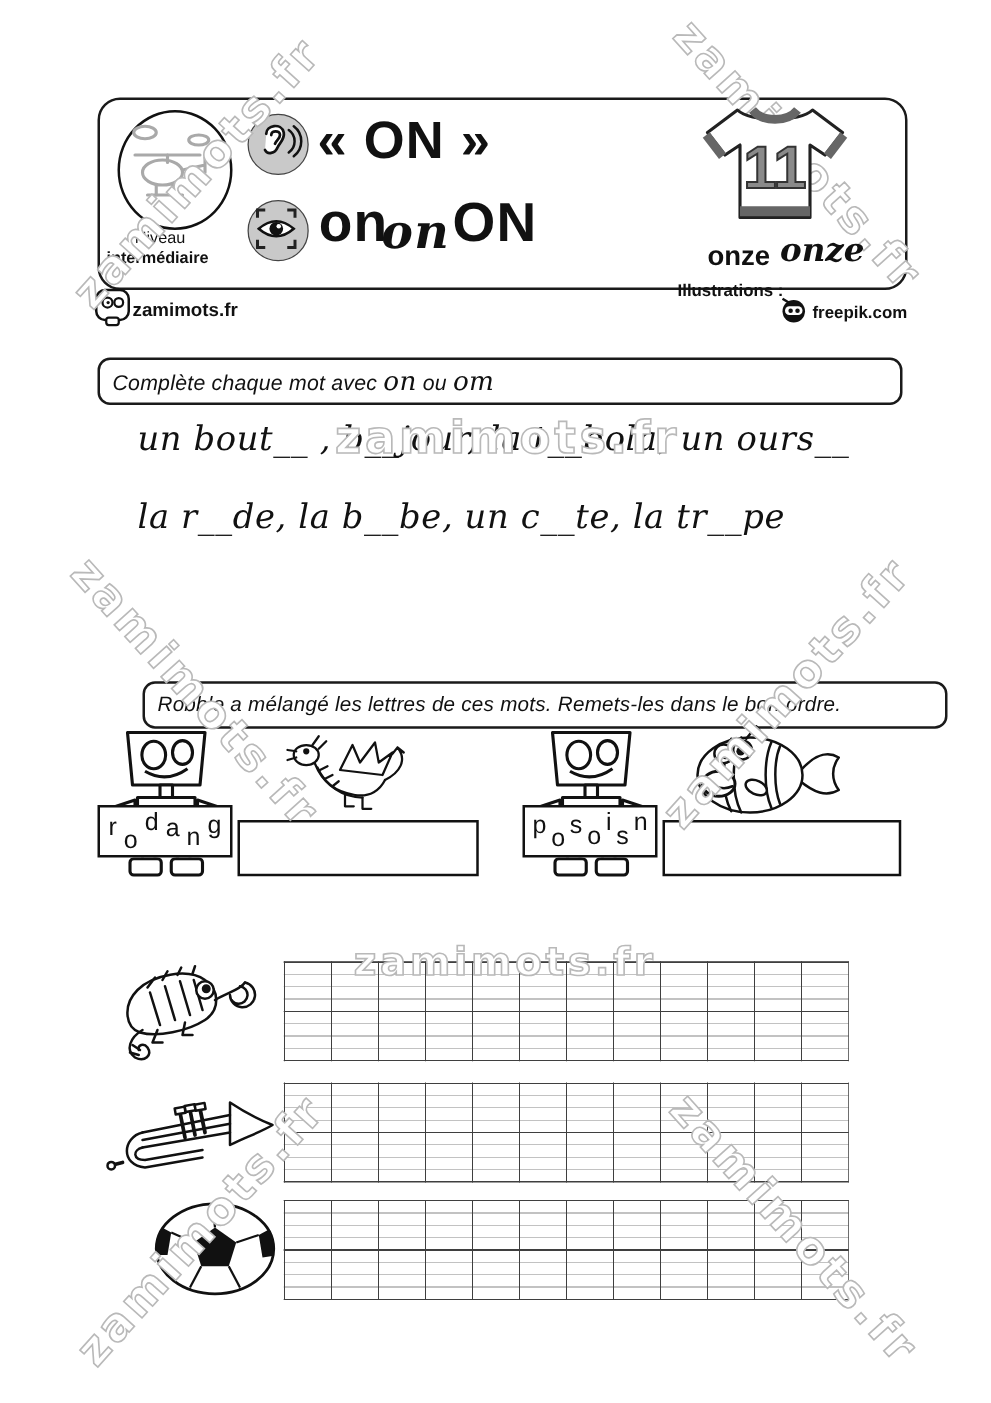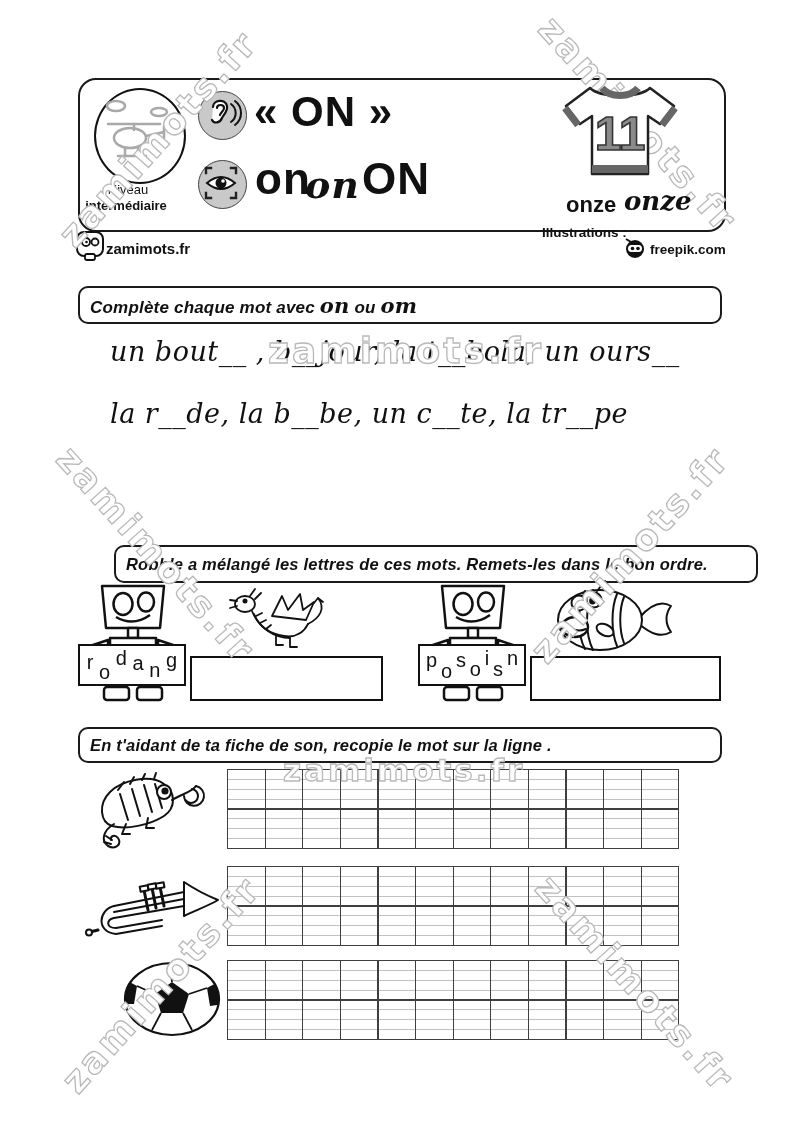--- a/index.html
+++ b/index.html
@@ -21,21 +21,21 @@
   .cursive{font-family:"DejaVu Serif",serif;font-style:italic;}
   .onze-print{position:absolute;font-weight:bold;font-size:22px;z-index:6;}
   .onze-cursive{position:absolute;font-size:26px;font-weight:bold;z-index:6;}
   
   .brand-text{position:absolute;font-size:15px;font-weight:bold;z-index:3;}
   .small-label{position:absolute;font-size:13.5px;font-weight:bold;z-index:3;}
   
   .sec-box{position:absolute;left:78px;width:644px;border:2.5px solid #1a1a1a;
       border-radius:10px;background:#fff;display:flex;align-items:center;
       padding:0 0 0 10px;box-sizing:border-box;z-index:4;}
-  .sec-title{font-size:17px;font-weight:bold;font-style:italic;letter-spacing:.2px;}
+  .sec-title{font-size:17px;font-weight:normal;font-style:italic;letter-spacing:.2px;}
   .sec-title .cursive{font-size:21px;}
   
   .fill-line{position:absolute;left:110px;font-size:27px;letter-spacing:.5px;z-index:4;
       font-family:"DejaVu Serif",serif;font-style:italic;}
   
   .robot{position:absolute;width:110px;height:118px;z-index:4;}
   .sign{position:absolute;left:0;top:60px;width:108px;height:42px;border:2.5px solid #111;
       background:#fff;box-sizing:border-box;display:flex;justify-content:space-around;
       align-items:flex-start;padding:0 4px;}
   .sign span{font-size:20px;line-height:20px;display:inline-block;}
@@ -239,23 +239,20 @@
       <path d="M20,45 Q30,56 41,51" fill="none"></path>
       <ellipse cx="60" cy="52" rx="9" ry="5.5" transform="rotate(25 60 52)"></ellipse>
     </g>
     <circle cx="34" cy="25" r="7.5" fill="#fff" stroke="#111" stroke-width="2"></circle>
     <circle cx="49" cy="22" r="7.5" fill="#fff" stroke="#111" stroke-width="2"></circle>
     <circle cx="35.5" cy="26" r="3.4" fill="#111"></circle>
     <circle cx="47.5" cy="23" r="3.4" fill="#111"></circle>
   </svg>
   <div class="answer-box" style="left:530px;top:656px;width:191px;"></div>
 
-  <div class="sec-box" style="top:727px;height:36px;">
-    <span class="sec-title" style="font-size:16.5px;">En t'aidant de ta fiche de son, recopie le mot sur la ligne .</span>
-  </div>
 
   <svg class="figure" style="left:92px;top:764px;" width="120" height="88" viewBox="0 0 120 88">
     <g stroke="#111" stroke-width="2" fill="#fff" stroke-linecap="round" stroke-linejoin="round">
       <path d="M20,62 C8,58 6,40 18,28 C30,16 58,10 72,20 C84,28 84,44 72,52 C58,61 34,66 20,62 Z"></path>
       <path d="M26,26 L32,18 M38,20 L42,13 M50,16 L53,10 M62,15 L64,9" fill="none"></path>
       <path d="M28,30 L36,56 M40,25 L48,52 M52,21 L60,48 M63,20 L70,44" fill="none"></path>
       <circle cx="72" cy="28" r="7"></circle>
       <circle cx="73" cy="27" r="2.6" fill="#111"></circle>
       <path d="M80,36 C90,30 100,28 104,22" fill="none"></path>
       <path d="M104,22 a10,10 0 1 1 -12,10 a7,7 0 1 0 8,-7" fill="none"></path>

